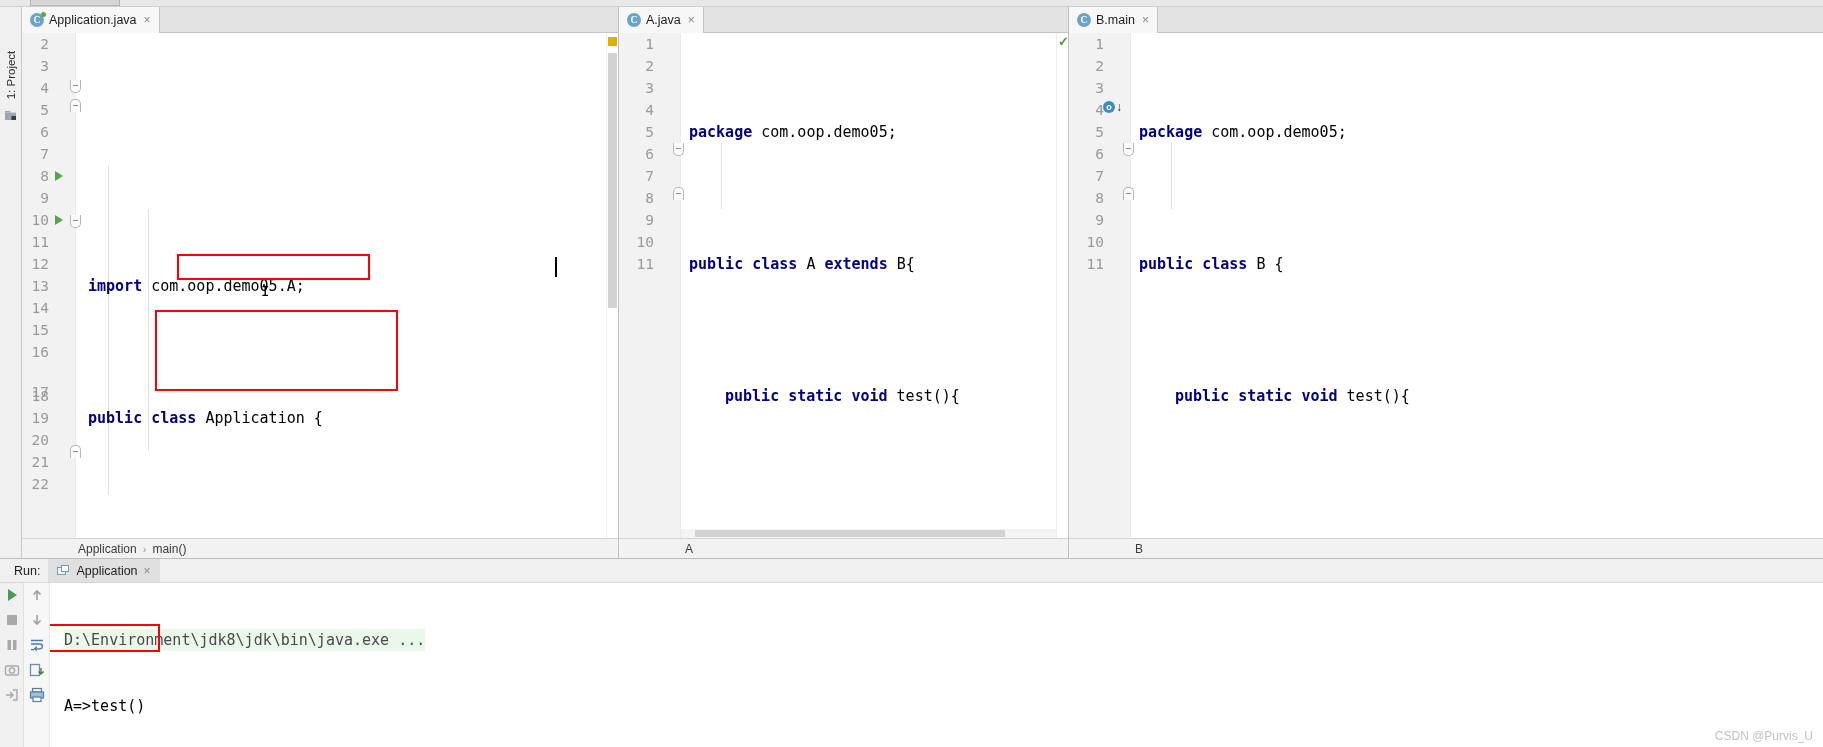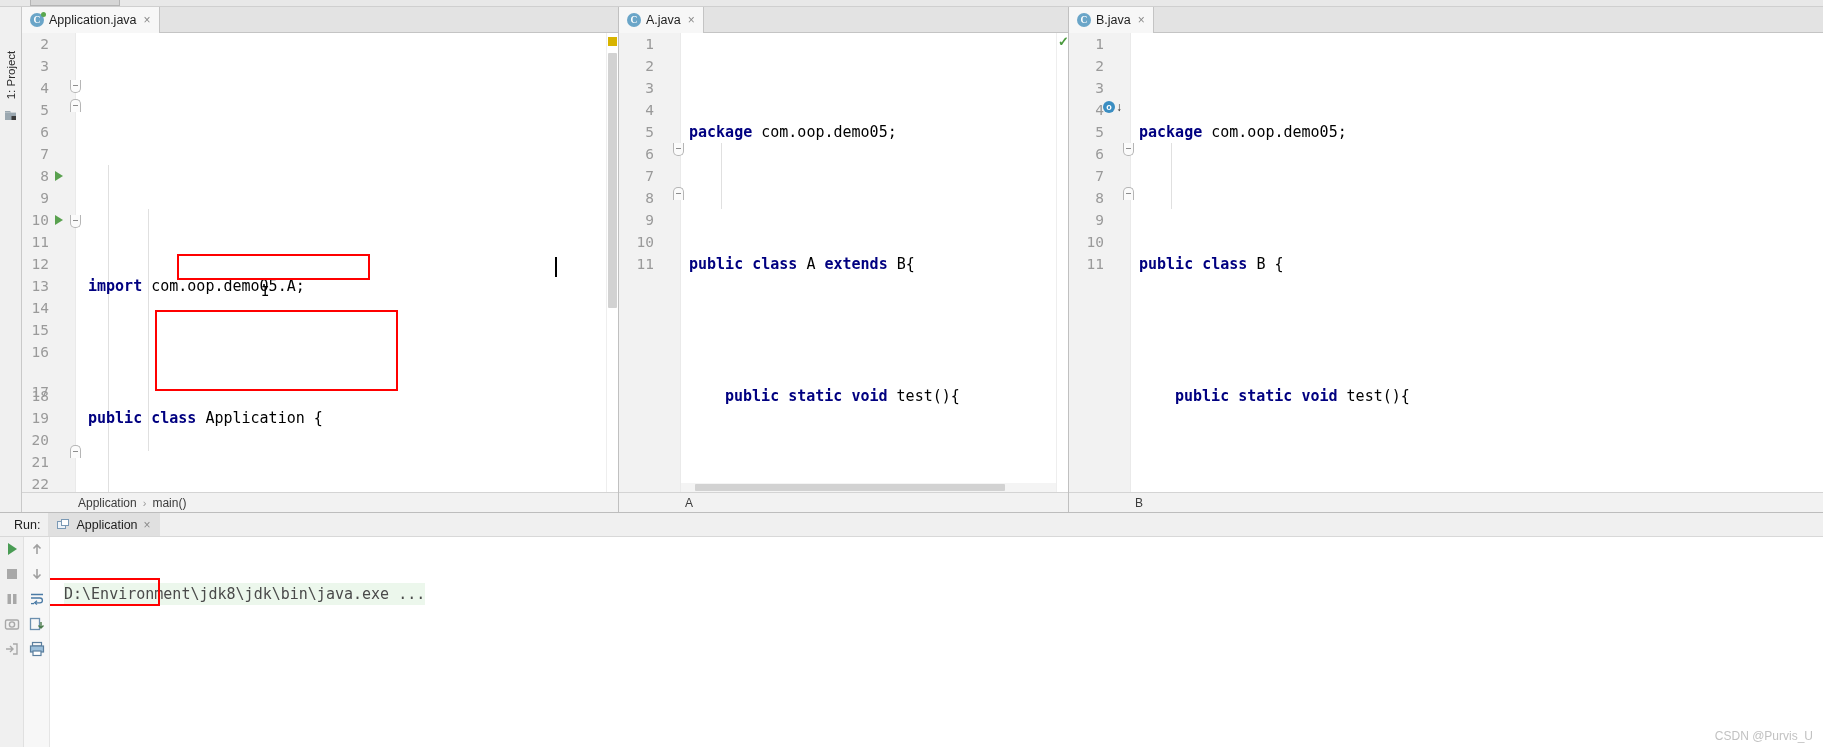--- a/index.html
+++ b/index.html
@@ -242,21 +242,21 @@
     height: 9px; background: #f4f4f4;
   }
   .hscroll .hthumb {
     position: absolute; top: 1px; left: 14px; width: 310px; height: 7px;
     background: #d2d2d2; border-radius: 1px;
   }
 
   
   .runpanel {
     flex: 0 0 auto;
-    height: 235px;
+    height: 189px;
     border-top: 1px solid #bdbdbd;
     background: #ffffff;
     display: flex;
     flex-direction: column;
   }
   .runtabbar {
     height: 24px; flex: 0 0 auto;
     background: #f0f0f0;
     border-bottom: 1px solid #d8d8d8;
     display: flex; align-items: center;
@@ -510,21 +510,21 @@
 
         <div class="breadcrumbbar">
           <span>A</span>
         </div>
       </div>
 
       <div class="pane p3">
         <div class="tabbar">
           <div class="tab">
             <span class="cicon">C</span>
-            <span>B.java</span>
+            <span>B.main</span>
             <span class="closex">×</span>
           </div>
         </div>
 
         <div class="editor">
           <div class="gutter">
             <div class="ln" style="top:0px">1</div>
             <div class="ln" style="top:22px">2</div>
             <div class="ln" style="top:44px">3</div>
             <div class="ln" style="top:66px">4</div>
@@ -645,20 +645,21 @@
           <svg width="16" height="16" viewBox="0 0 16 16">
               <rect x="3.5" y="1.5" width="9" height="3.5" fill="none" stroke="#5b7f9e" stroke-width="1.2"></rect>
               <rect x="1.5" y="5" width="13" height="6" fill="#9dc0db" stroke="#5b7f9e" stroke-width="1.2"></rect>
               <rect x="4" y="10" width="8" height="4.5" fill="#fff" stroke="#5b7f9e" stroke-width="1.2"></rect>
             </svg>
         </span>
       </div>
 
       <div class="console">
         <div><span class="cmdline">D:\Environment\jdk8\jdk\bin\java.exe ...</span></div>
+        <div><span class="outline">A=&gt;test()</span></div>
         
         
 
         <div class="redbox" style="left:-2px;top:41px;width:112px;height:28px"></div>
       </div>
     </div>
   </div>
 
   <div class="watermark">CSDN @Purvis_U</div>
 </div>

